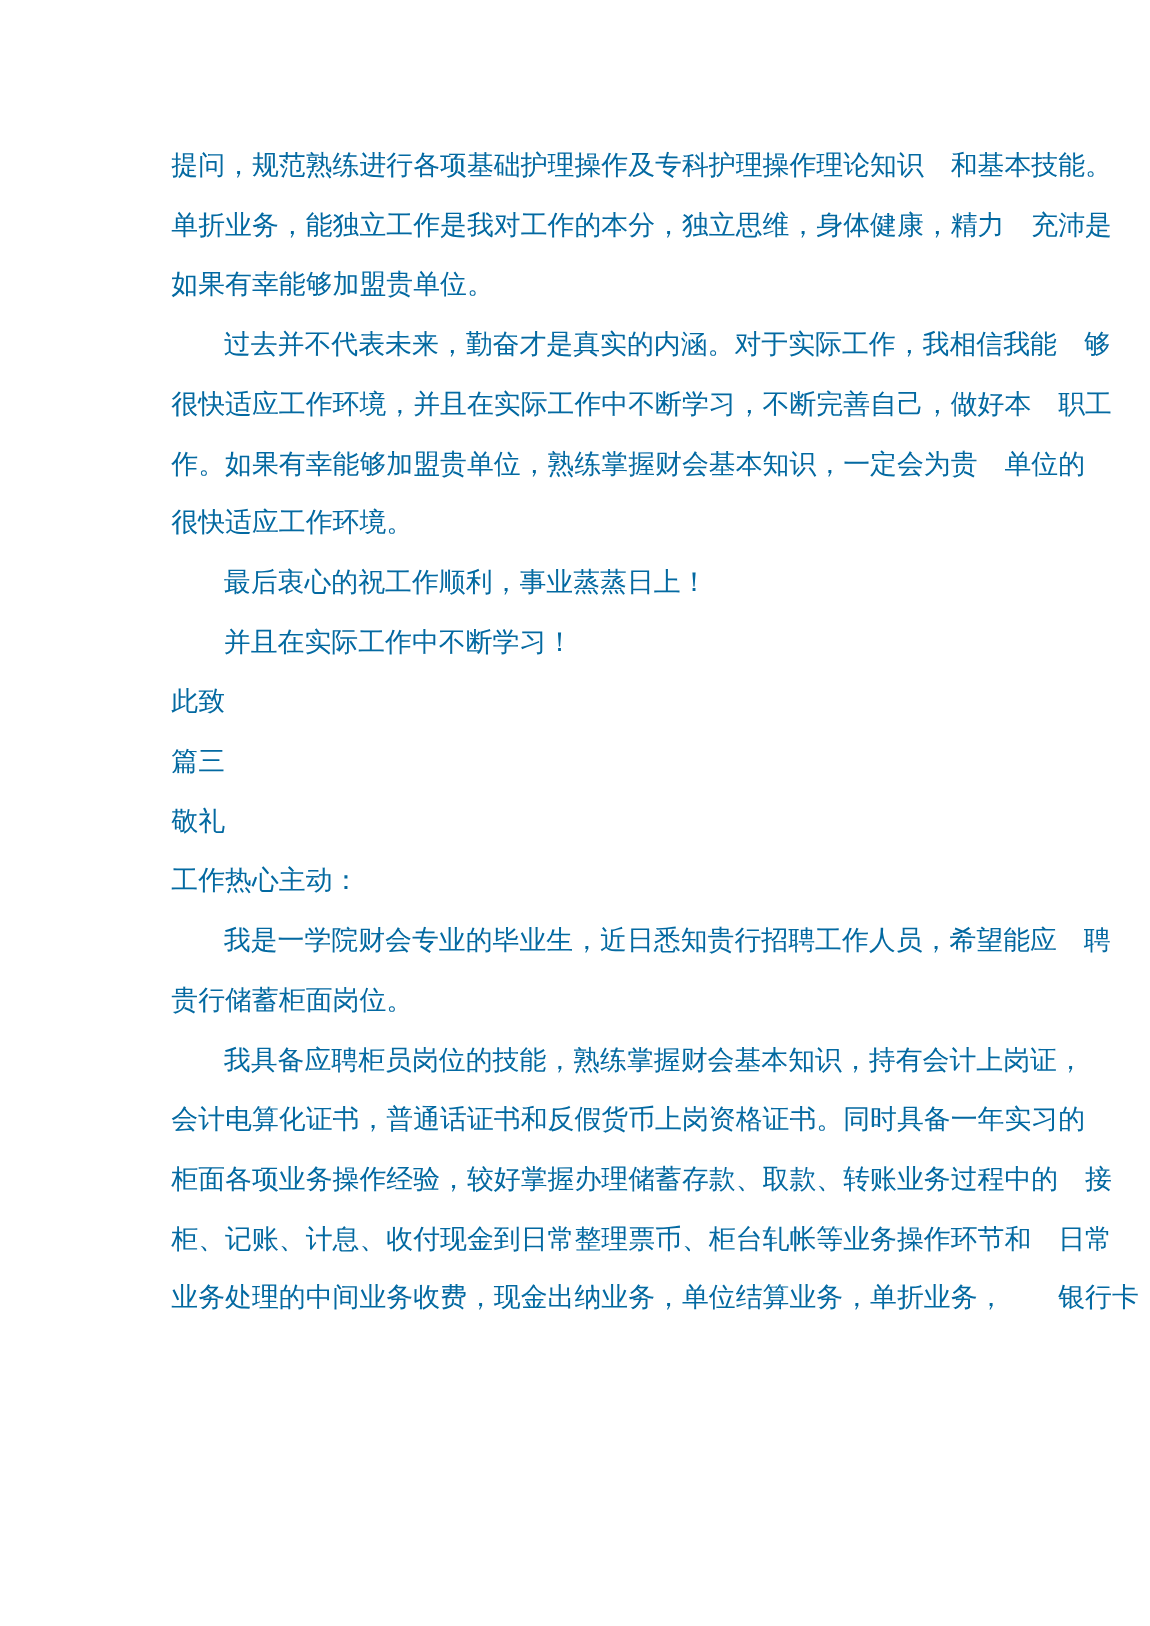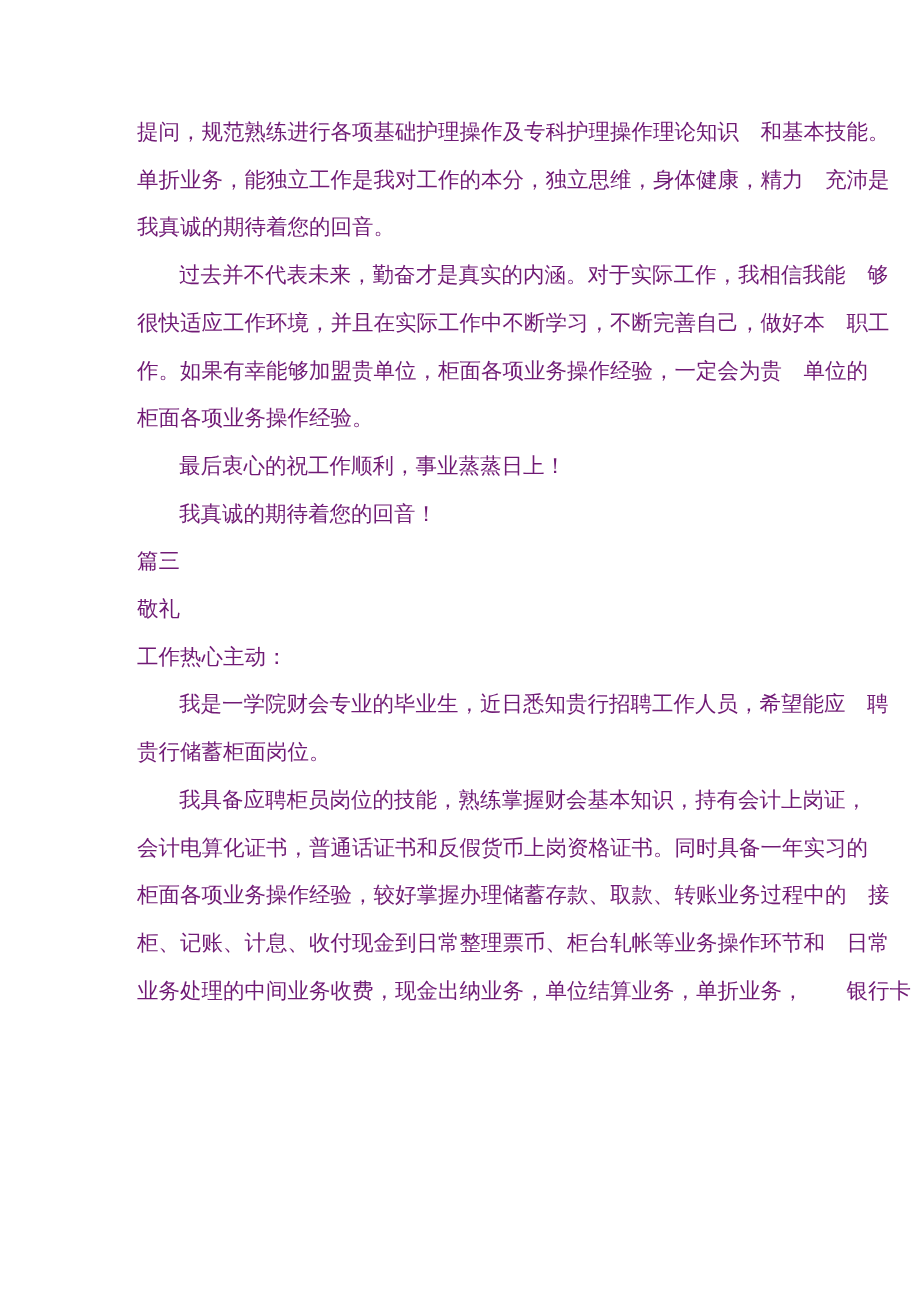--- a/index.html
+++ b/index.html
@@ -17,42 +17,43 @@
   .doc-body {
     position: absolute;
     left: 137px;
     top: 109px;
     width: 662px;
   }
   .line {
     font-family: "Liberation Serif", "DejaVu Serif", serif;
     font-size: 21.5px;
     line-height: 47.7px;
-    color: #701a75;
+    color: #0369a1;
     white-space: pre;
     font-weight: 400;
   }
   .line.indent {
     text-indent: 42px;
   }
 </style>
 </head>
 <body>
 
 <div class="page">
   <div class="doc-body">
       <div class="line">提问，规范熟练进行各项基础护理操作及专科护理操作理论知识　和基本技能。</div>
       <div class="line">单折业务，能独立工作是我对工作的本分，独立思维，身体健康，精力　充沛是</div>
-      <div class="line">我真诚的期待着您的回音。</div>
+      <div class="line">如果有幸能够加盟贵单位。</div>
       <div class="line indent">过去并不代表未来，勤奋才是真实的内涵。对于实际工作，我相信我能　够</div>
       <div class="line">很快适应工作环境，并且在实际工作中不断学习，不断完善自己，做好本　职工</div>
-      <div class="line">作。如果有幸能够加盟贵单位，柜面各项业务操作经验，一定会为贵　单位的</div>
-      <div class="line">柜面各项业务操作经验。</div>
+      <div class="line">作。如果有幸能够加盟贵单位，熟练掌握财会基本知识，一定会为贵　单位的</div>
+      <div class="line">很快适应工作环境。</div>
       <div class="line indent">最后衷心的祝工作顺利，事业蒸蒸日上！</div>
-      <div class="line indent">我真诚的期待着您的回音！</div>
+      <div class="line indent">并且在实际工作中不断学习！</div>
+      <div class="line">此致</div>
       <div class="line">篇三</div>
       <div class="line">敬礼</div>
       <div class="line">工作热心主动：</div>
       <div class="line indent">我是一学院财会专业的毕业生，近日悉知贵行招聘工作人员，希望能应　聘</div>
       <div class="line">贵行储蓄柜面岗位。</div>
       <div class="line indent">我具备应聘柜员岗位的技能，熟练掌握财会基本知识，持有会计上岗证，</div>
       <div class="line">会计电算化证书，普通话证书和反假货币上岗资格证书。同时具备一年实习的</div>
       <div class="line">柜面各项业务操作经验，较好掌握办理储蓄存款、取款、转账业务过程中的　接</div>
       <div class="line">柜、记账、计息、收付现金到日常整理票币、柜台轧帐等业务操作环节和　日常</div>
       <div class="line">业务处理的中间业务收费，现金出纳业务，单位结算业务，单折业务，　　银行卡</div>

